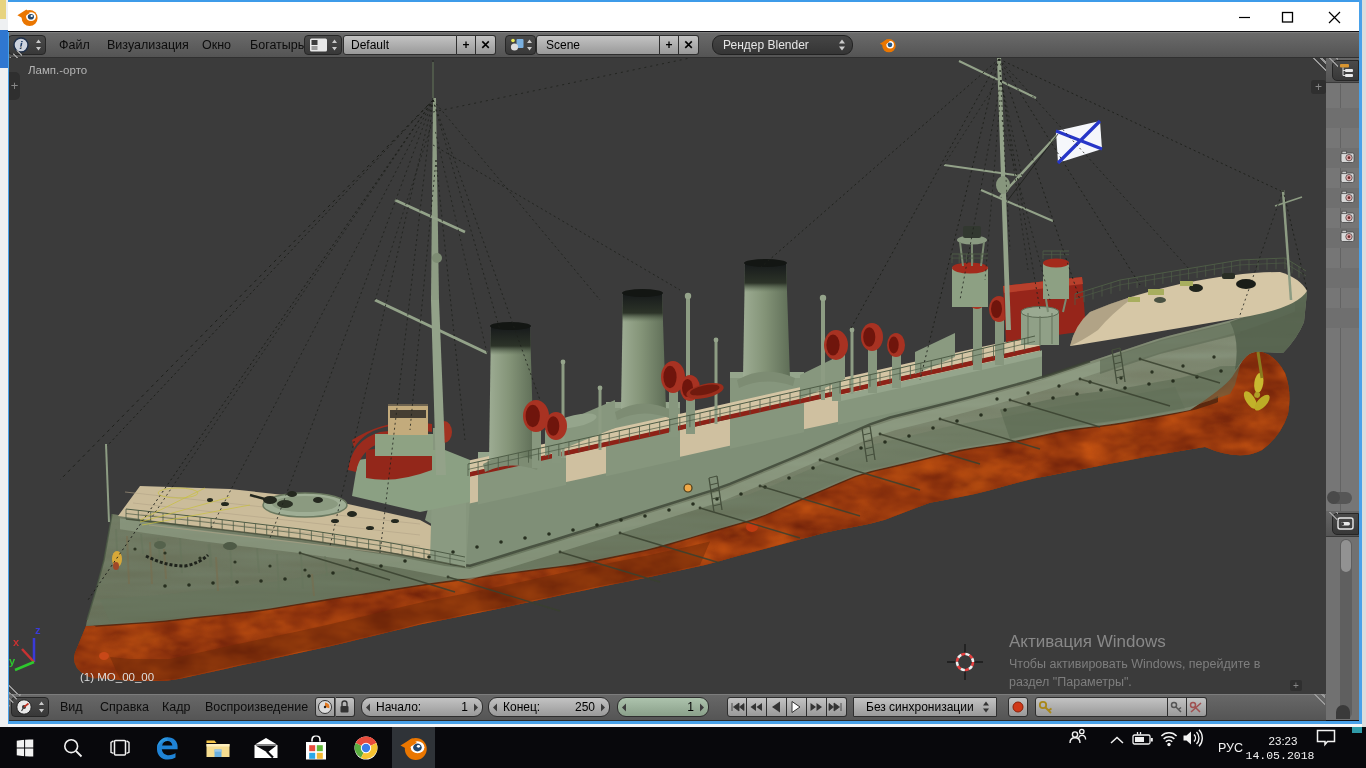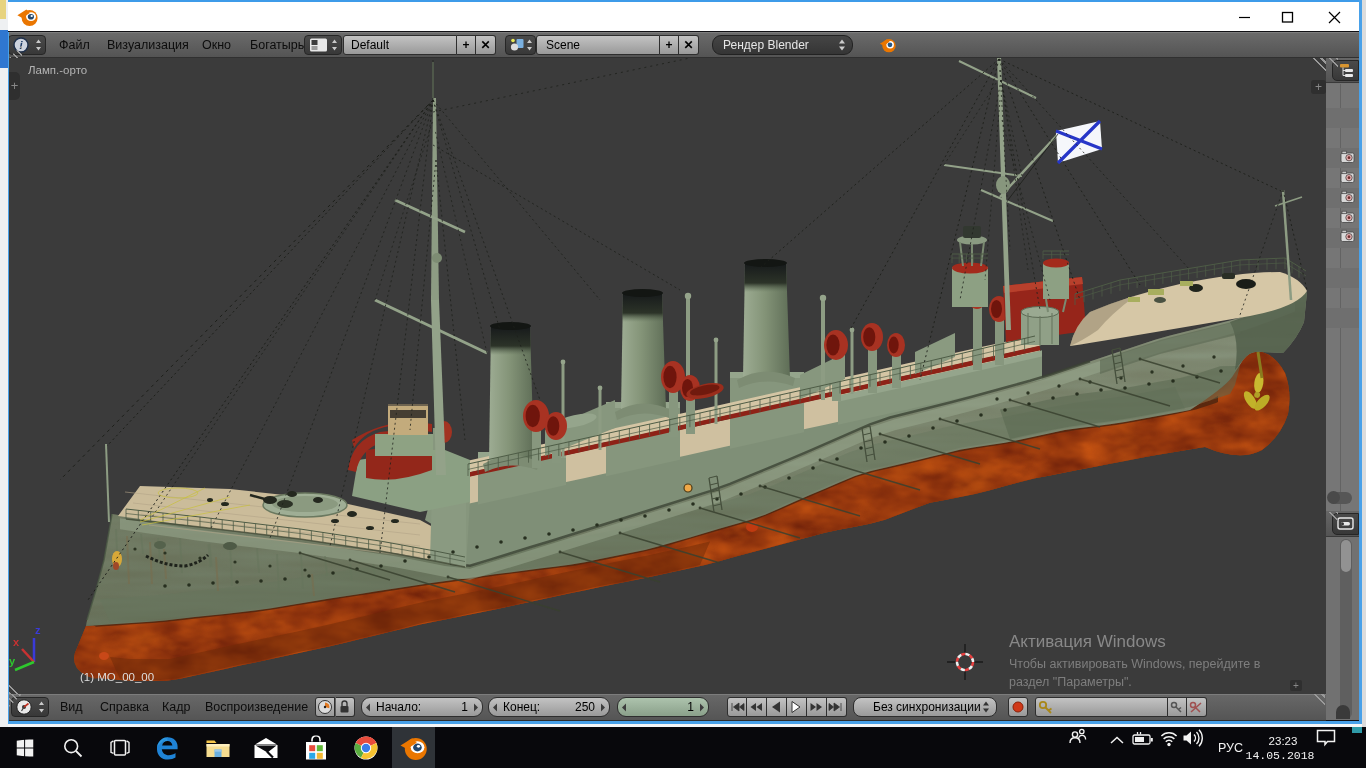--- a/index.html
+++ b/index.html
@@ -748,21 +748,21 @@
         </svg></div>
     <div class="lfield pb" style="left:778px;width:20px;border-left:none;"><svg width="18" height="18" viewBox="0 0 18 18">
           <path d="M13 9 L5 3.5 V14.5 Z" fill="#fff" stroke="#333"></path>
         </svg></div>
     <div class="lfield pb" style="left:798px;width:20px;border-left:none;"><svg width="18" height="18" viewBox="0 0 18 18">
           <path d="M3 9 L8.5 5 V13 Z M9 9 L14.5 5 V13 Z" fill="#333" transform="scale(-1,1) translate(-18,0)"></path>
         </svg></div>
     <div class="lfield pb" style="left:818px;width:20px;border-left:none;border-radius:0 3px 3px 0;"><svg width="18" height="18" viewBox="0 0 18 18">
           <path d="M14 5 V13 M12.5 9 L7 5 V13 Z M6.5 9 L2 5.5 V12.5 Z" fill="#333" stroke="#333" stroke-width="0.8"></path>
         </svg></div>
-    <div class="lfield" style="left:844px;width:144px;border-radius:8px;padding-left:19px;">Без синхронизации
+    <div class="lfield" style="left:844px;width:144px;border-radius:1px;padding-left:12px;">Без синхронизации
       <svg style="position:absolute;right:5px;top:2px" width="10" height="14" viewBox="0 0 10 14">
           <path d="M2 5.5 L5 1.5 L8 5.5 Z M2 8.5 L8 8.5 L5 12.5 Z" fill="#333"></path>
         </svg>
     </div>
     <div class="lfield" style="left:999px;width:20px;border-radius:3px;"><svg width="18" height="18" viewBox="0 0 18 18">
           <circle cx="9" cy="9" r="5" fill="#d03818" stroke="#8a2008"></circle>
         </svg></div>
     <div class="lfield" style="left:1026px;width:133px;border-radius:3px 0 0 3px;">
       <svg width="20" height="18" viewBox="0 0 20 18">
           <circle cx="7" cy="7" r="3.2" fill="none" stroke="#a88718" stroke-width="1.8"></circle>

